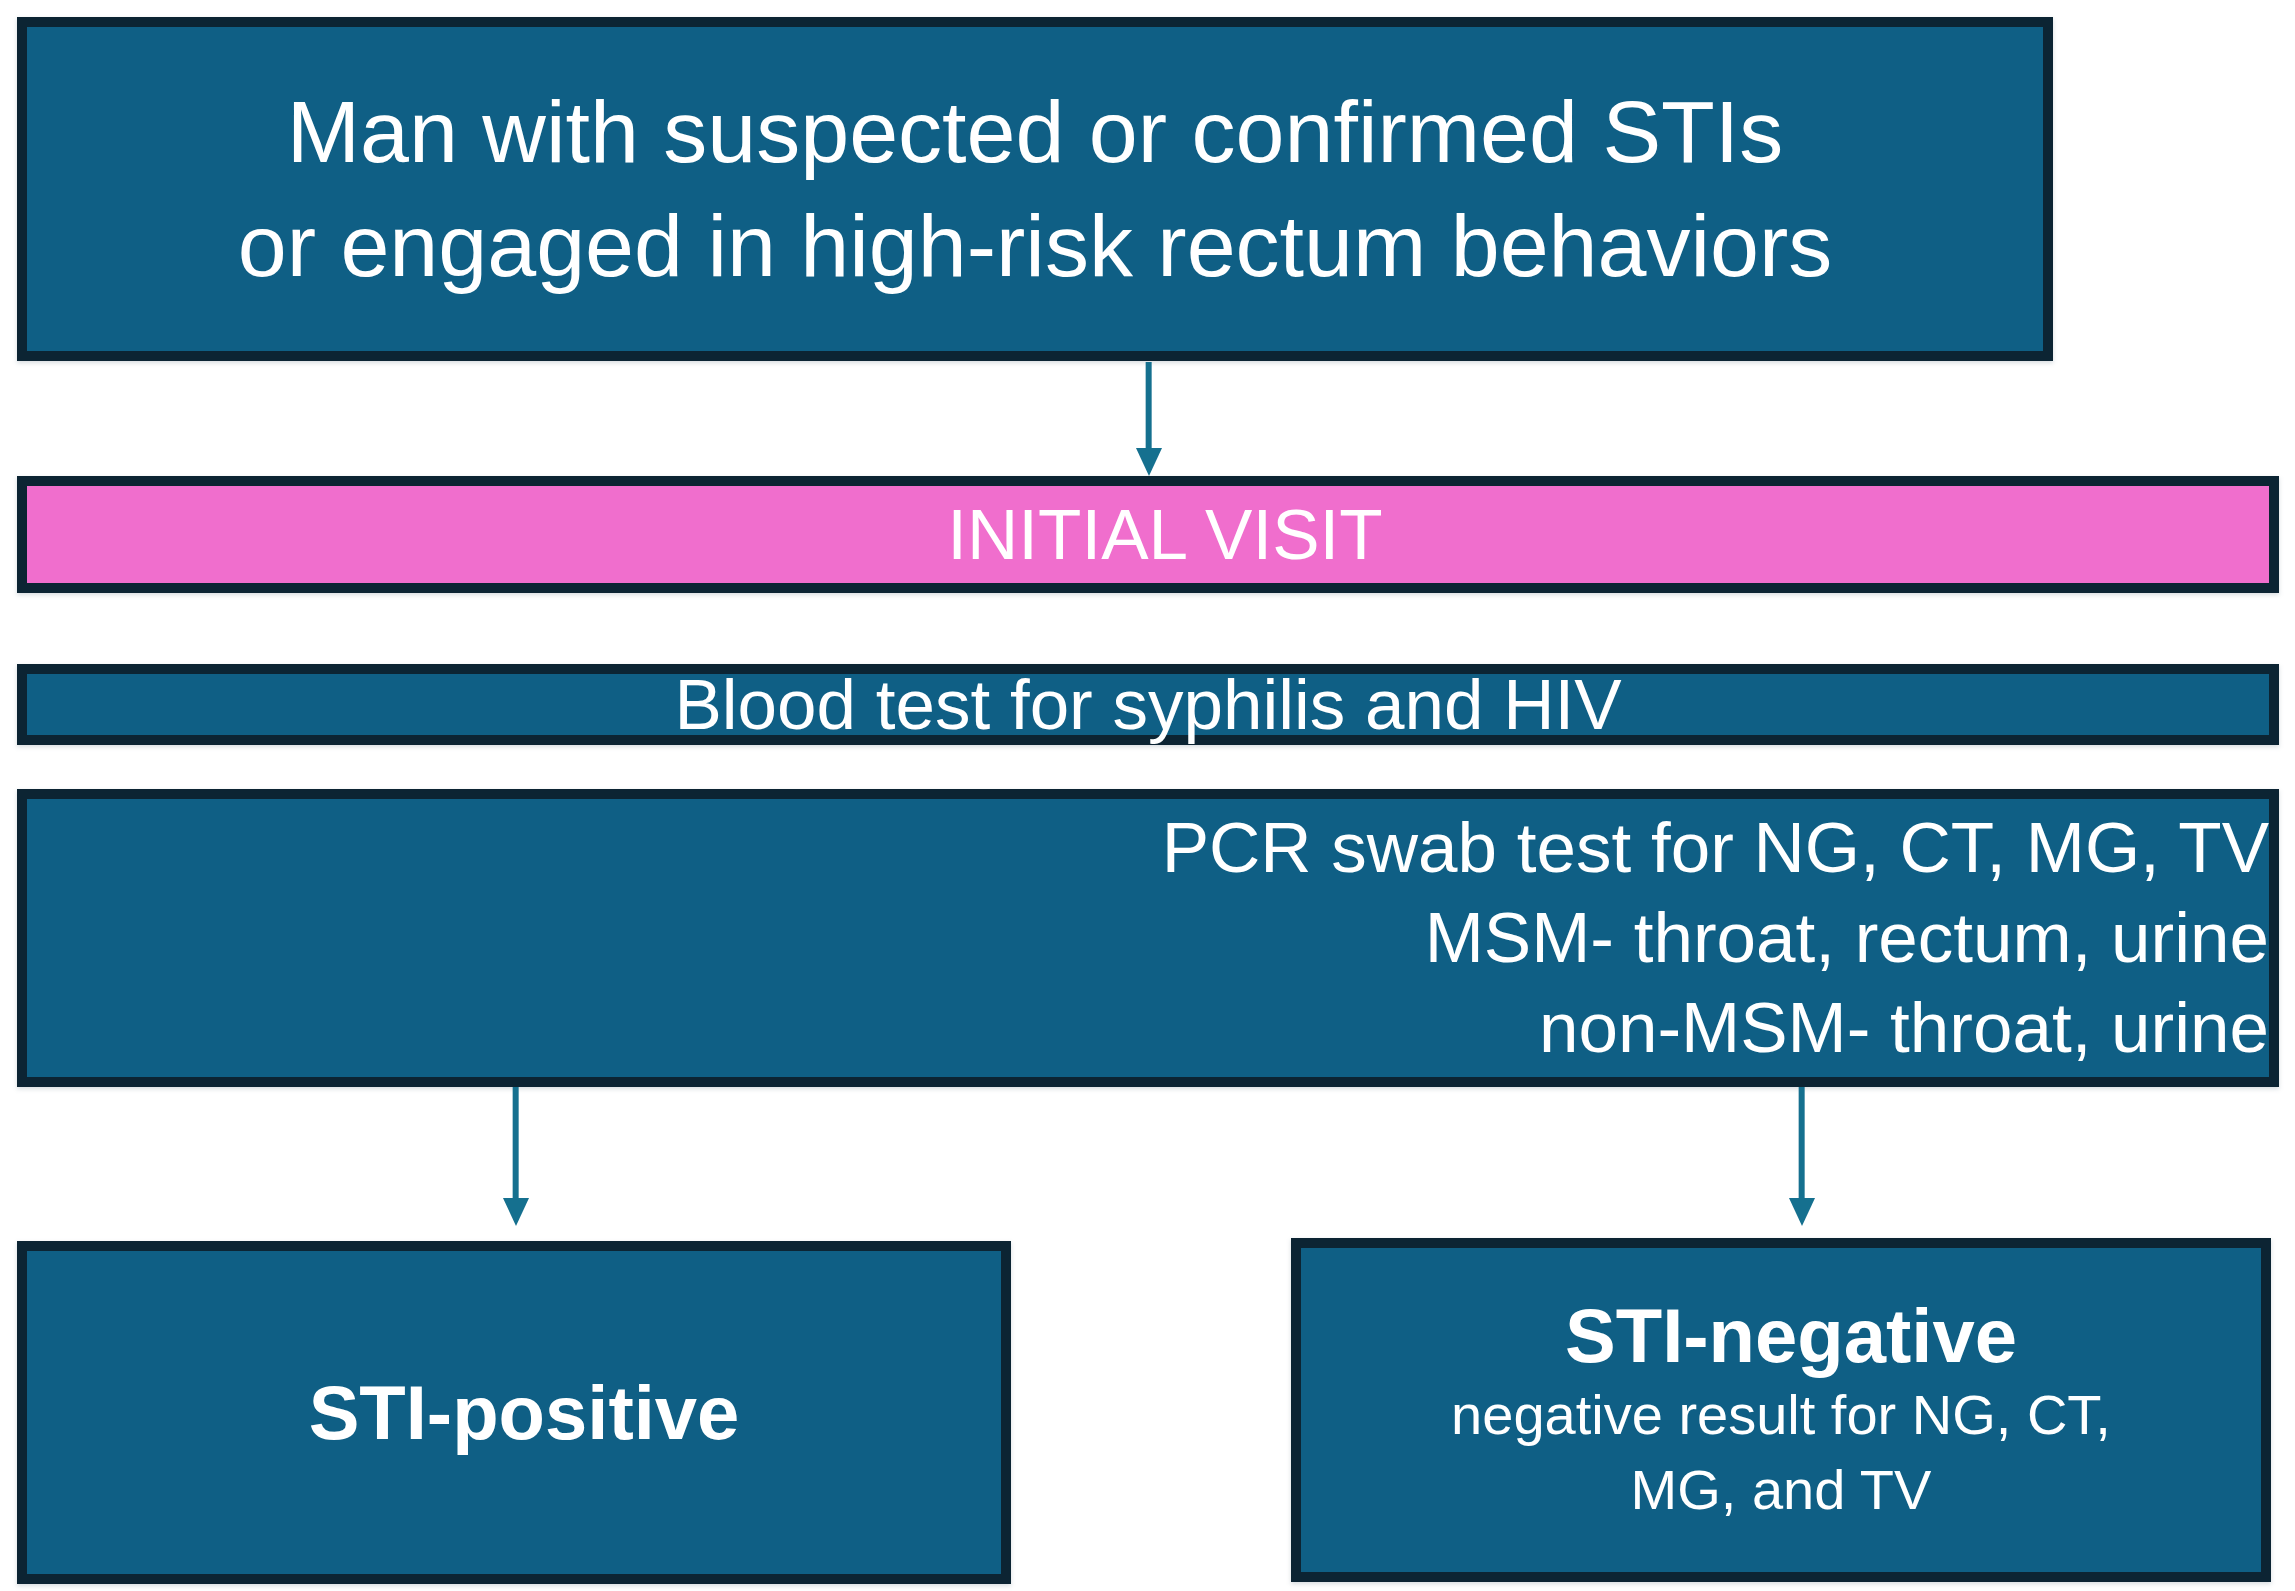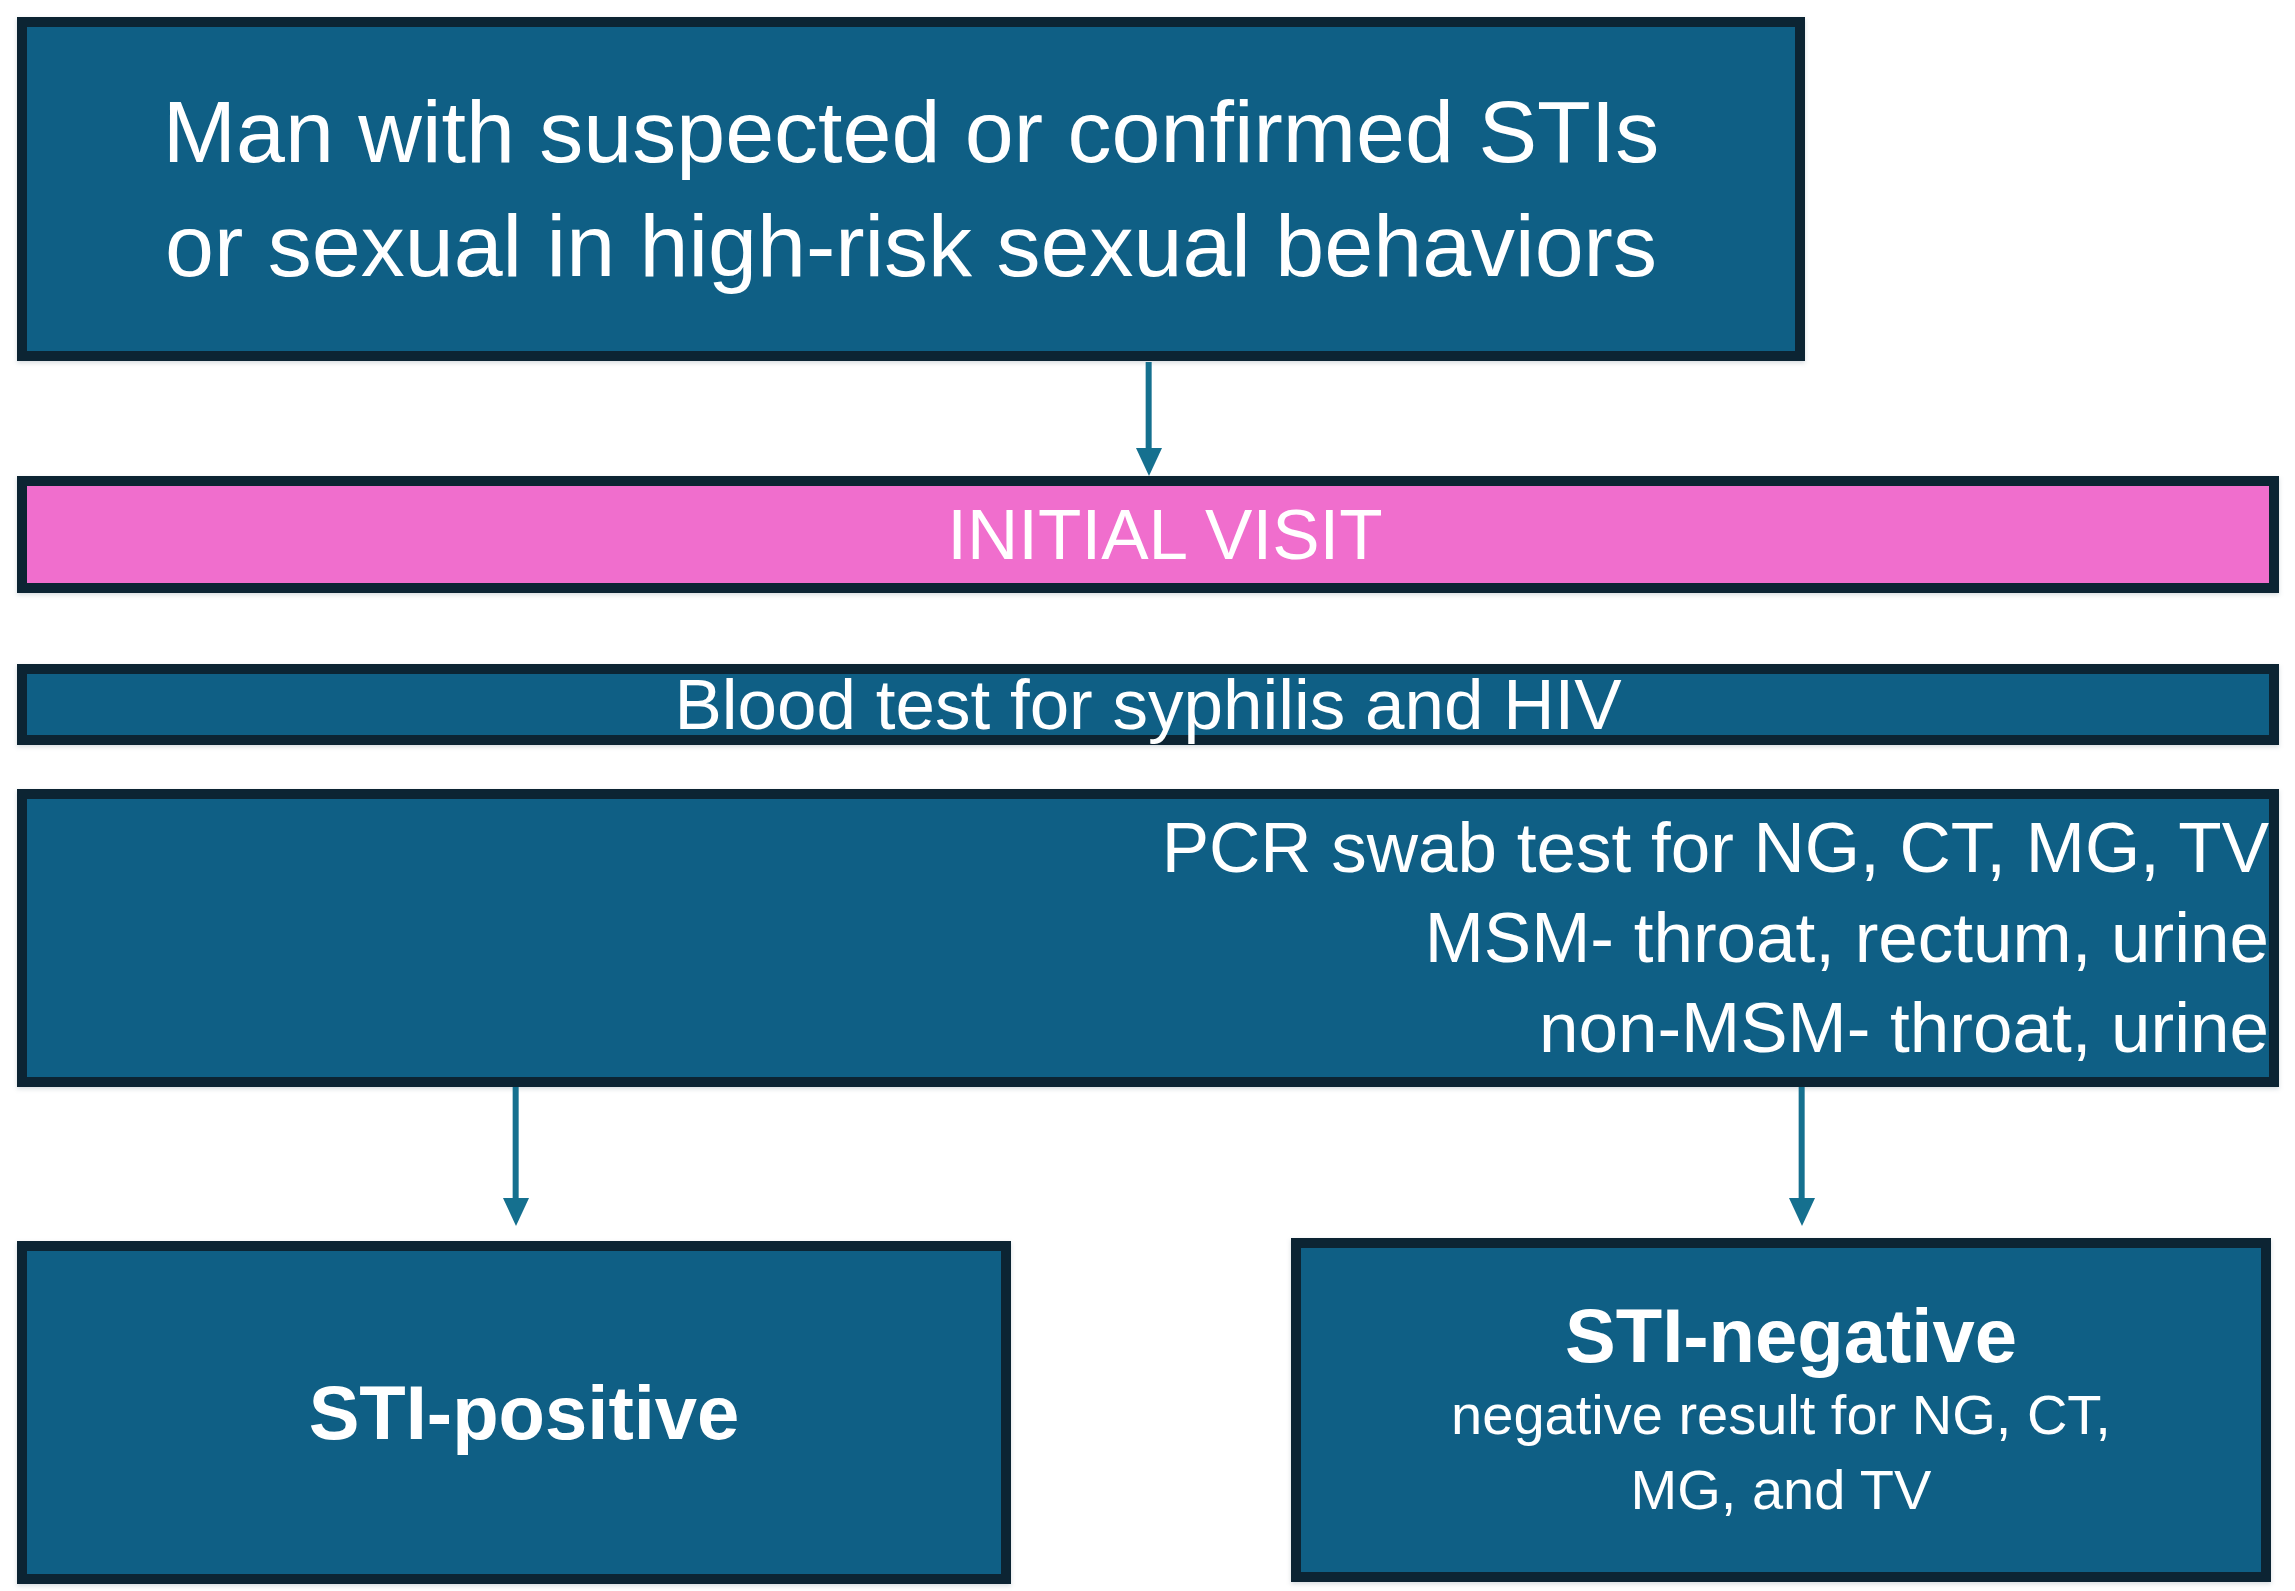--- a/index.html
+++ b/index.html
@@ -24,21 +24,21 @@
     display: flex;
     flex-direction: column;
     align-items: center;
     justify-content: center;
     text-align: center;
     box-shadow: 0 2.2px 4.5px rgba(110, 130, 145, 0.28);
   }
   .node.pink { background: var(--pink-fill); }
 
   
-  #box-top        { left: 17px;   top: 17px;   width: 1788px; height: 344px; }
+  #box-top        { left: 17px;   top: 17px;   width: 2036px; height: 344px; }
   #box-initial    { left: 17px;   top: 476px;  width: 2262px; height: 117px; }
   #box-blood      { left: 17px;   top: 637px; width: 2262px; height: 81px; margin-top: 27px; }
   #box-pcr        { left: 17px;   top: 789px; width: 2262px; height: 298px; align-items: flex-end; }
   #box-positive   { left: 17px;   top: 1241px; width: 994px; height: 343px; }
   #box-negative   { left: 1291px; top: 1238px; width: 980px; height: 344px; }
 
   
   #box-top .line      { font-size: 88px; line-height: 1.3; font-weight: 400; }
   #box-initial .line  { font-size: 71px; line-height: 1.2; font-weight: 400; margin-left: 34px; }
   #box-blood .line    { font-size: 71px; line-height: 1.2; font-weight: 400; }
@@ -78,21 +78,21 @@
   #arrow-negative .shaft { height: 112px; }
   #arrow-negative .head  { top: 111px; }
 </style>
 </head>
 <body>
 
 <div id="stage" style="color: rgb(255, 255, 255);">
 
   <div class="node" id="box-top">
     <div class="line">Man with suspected or confirmed STIs</div>
-    <div class="line">or sexual in high-risk sexual behaviors</div>
+    <div class="line">or engaged in high-risk rectum behaviors</div>
   </div>
 
   <div class="arrow" id="arrow-initial">
     <div class="shaft"></div>
     <div class="head"></div>
   </div>
 
   <div class="node pink" id="box-initial">
     <div class="line">INITIAL VISIT</div>
   </div>

